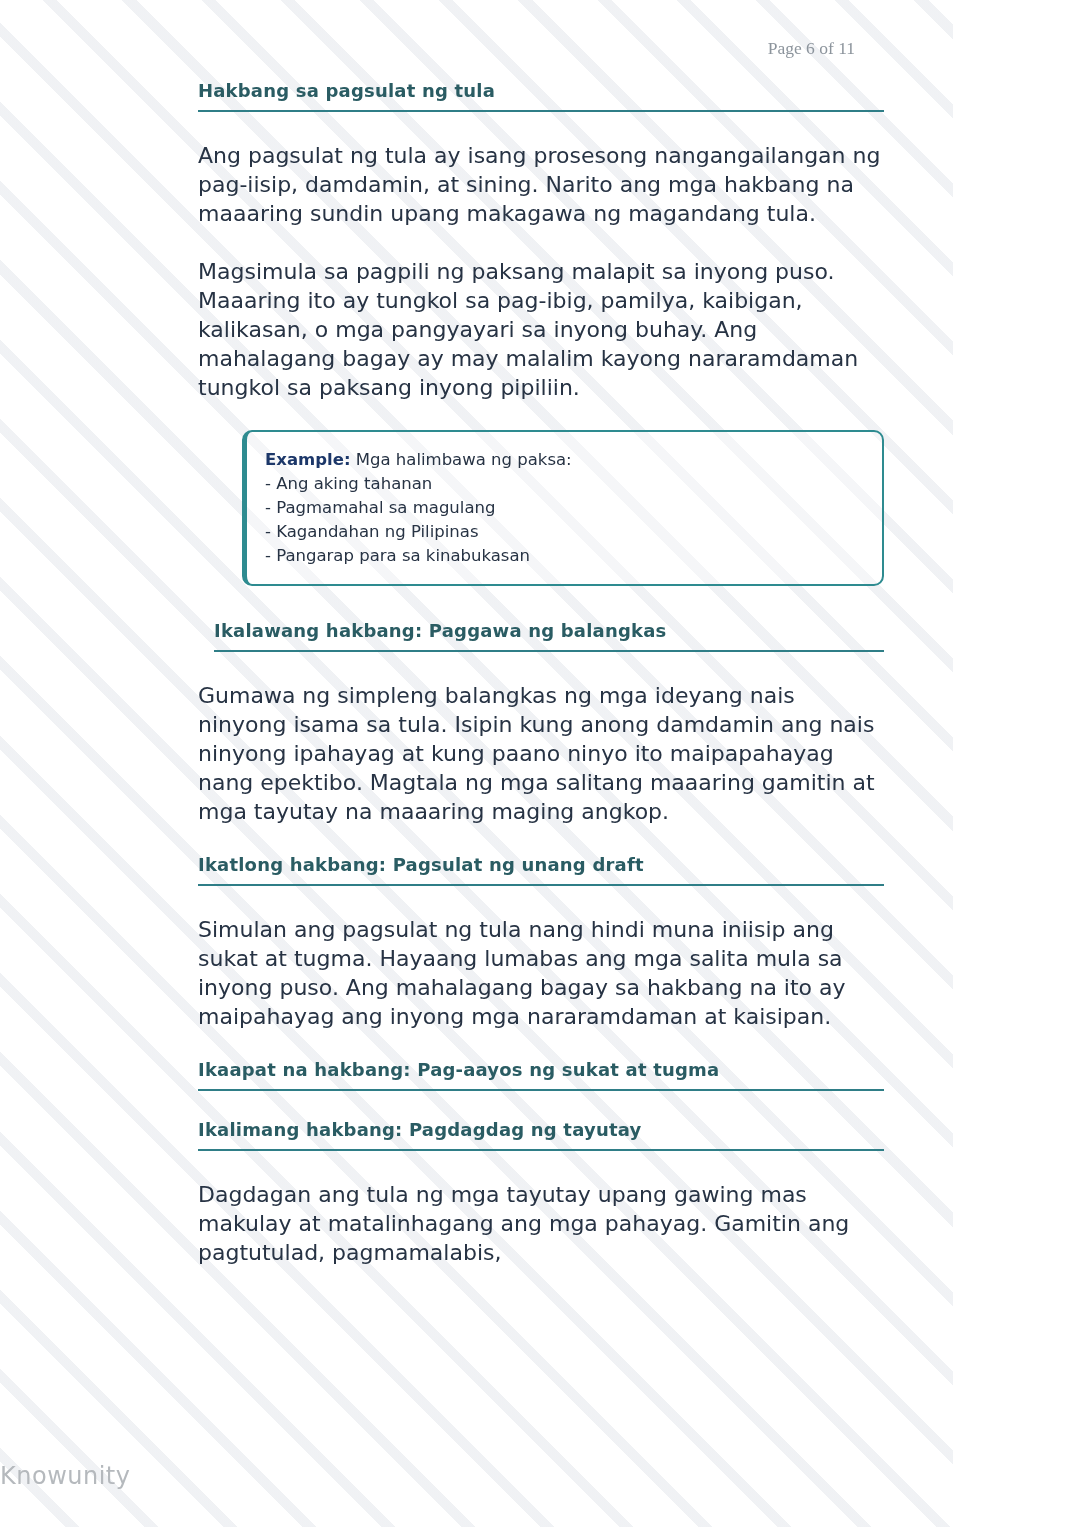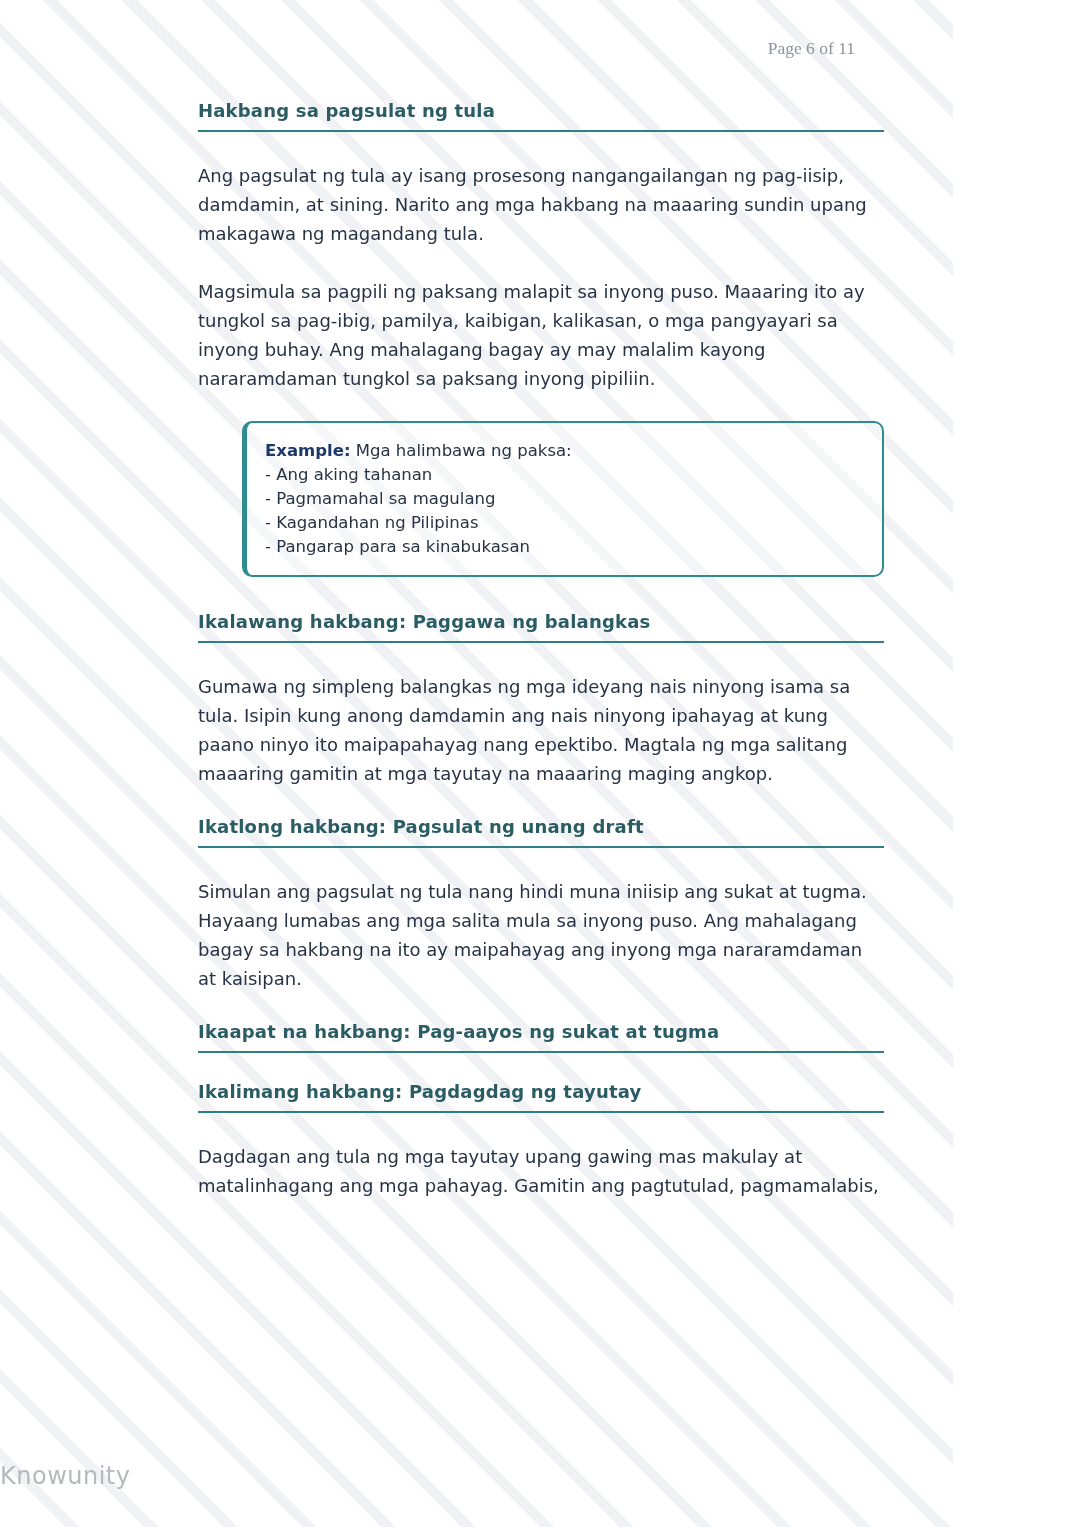--- a/index.html
+++ b/index.html
@@ -25,37 +25,37 @@
     right: 98px;
     font-family: "Liberation Serif", "DejaVu Serif", serif;
     font-size: 17.5px;
     color: #8c949c;
   }
   .content {
     position: absolute;
     left: 198px;
     top: 0;
     width: 686px;
-    padding-top: 100px;
+    padding-top: 80px;
   }
   .sec-h {
     margin: 28px 0 0 0;
     font-size: 18px;
     line-height: 22px;
     font-weight: bold;
     color: #2a5c63;
     padding-bottom: 8px;
     border-bottom: 2px solid #2f7e87;
     letter-spacing: 0.2px;
   }
   .content .sec-h:first-child { margin-top: 0; }
-  .sec-h.after-box { margin-top: 34px; }
+  .sec-h.after-box { margin-top: 34px; margin-left: 16px; }
   .para {
     margin: 29px 0 0 0;
-    font-size: 18px;
+    font-size: 22px;
     line-height: 29px;
     color: #273344;
   }
   .example-box {
     margin-top: 28px;
     border: 2px solid #2e8b90;
     border-left: 5px solid #2e8b90;
     border-radius: 10px;
     padding: 16px 24px 16px 18px;
     background: rgba(255,255,255,0.35);

